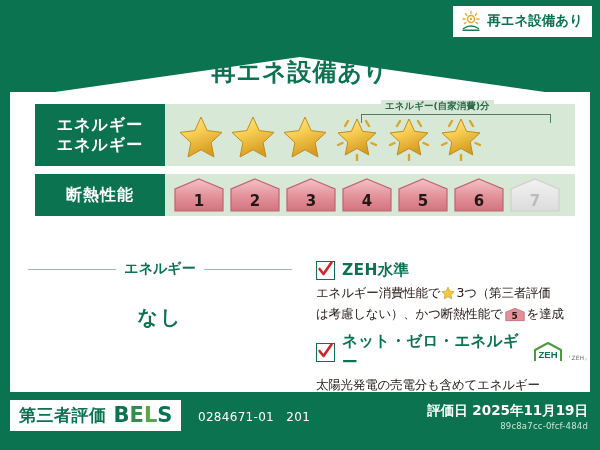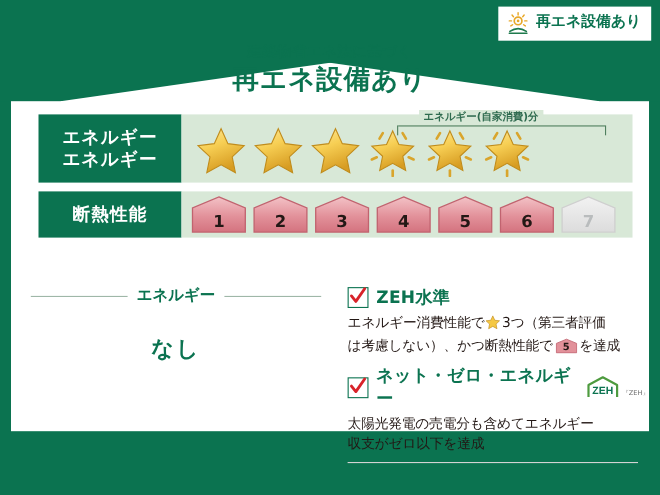--- a/index.html
+++ b/index.html
@@ -400,14 +400,28 @@
             <span>太陽光発電の売電分も含めてエネルギー</span><br>
             <span>収支がゼロ以下を達成</span>
           </div>
         </div>
 
         <div class="zeh-sep"></div>
       </div>
     </div>
   </div>
 
+  <div class="footer">
+    <div class="bels-chip">
+      <span class="bels-jp">第三者評価</span>
+      <span class="bels-en">
+        <span>B</span><span>E</span><span>L</span><span>S</span>
+      </span>
+    </div>
+    <div class="bels-no">0284671-01　201</div>
+    <div class="eval-date">
+      <span>評価日</span>
+      <span>2025年11月19日</span>
+    </div>
+    <div class="eval-uuid">89c8a7cc-0fcf-484d</div>
+  </div>
 
 </div>
 
 </body></html>

